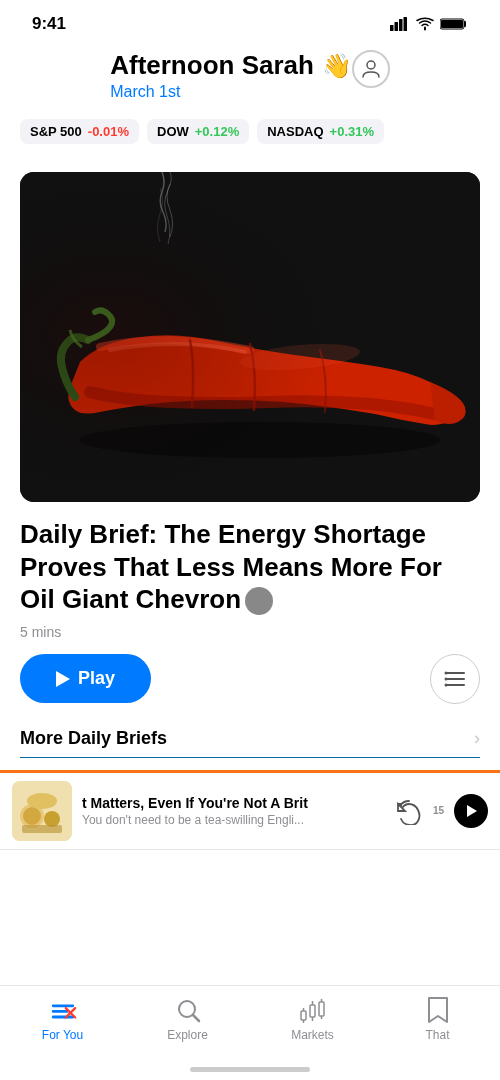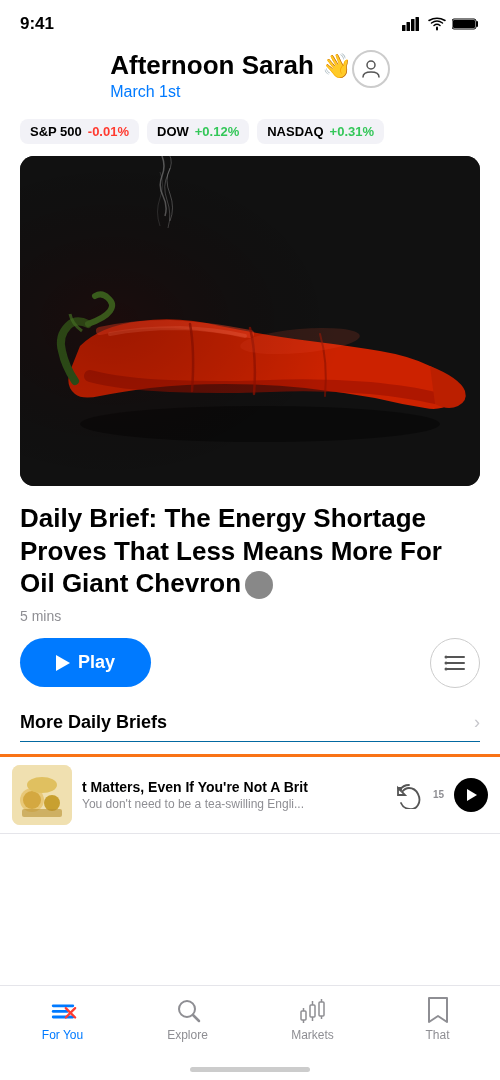--- a/index.html
+++ b/index.html
@@ -11,21 +11,21 @@
       background: #fff;
       position: relative;
       overflow-x: hidden;
     }
 
     
     .status-bar {
       display: flex;
       justify-content: space-between;
       align-items: center;
-      padding: 14px 20px 8px;
+      padding: 14px 32px 8px;
       background: #fff;
     }
     .status-time {
       font-size: 17px;
       font-weight: 600;
       color: #000;
     }
     .status-icons {
       display: flex;
       align-items: center;
@@ -61,21 +61,21 @@
       display: flex;
       align-items: center;
       justify-content: center;
       cursor: pointer;
     }
 
     
     .market-ticker {
       display: flex;
       gap: 8px;
-      padding: 6px 20px 12px;
+      padding: 6px 20px 28px;
       overflow-x: auto;
       text-align: center;
     }
     .ticker-item {
       display: flex;
       align-items: center;
       gap: 6px;
       background: #f2f2f7;
       border-radius: 8px;
       padding: 5px 10px;

